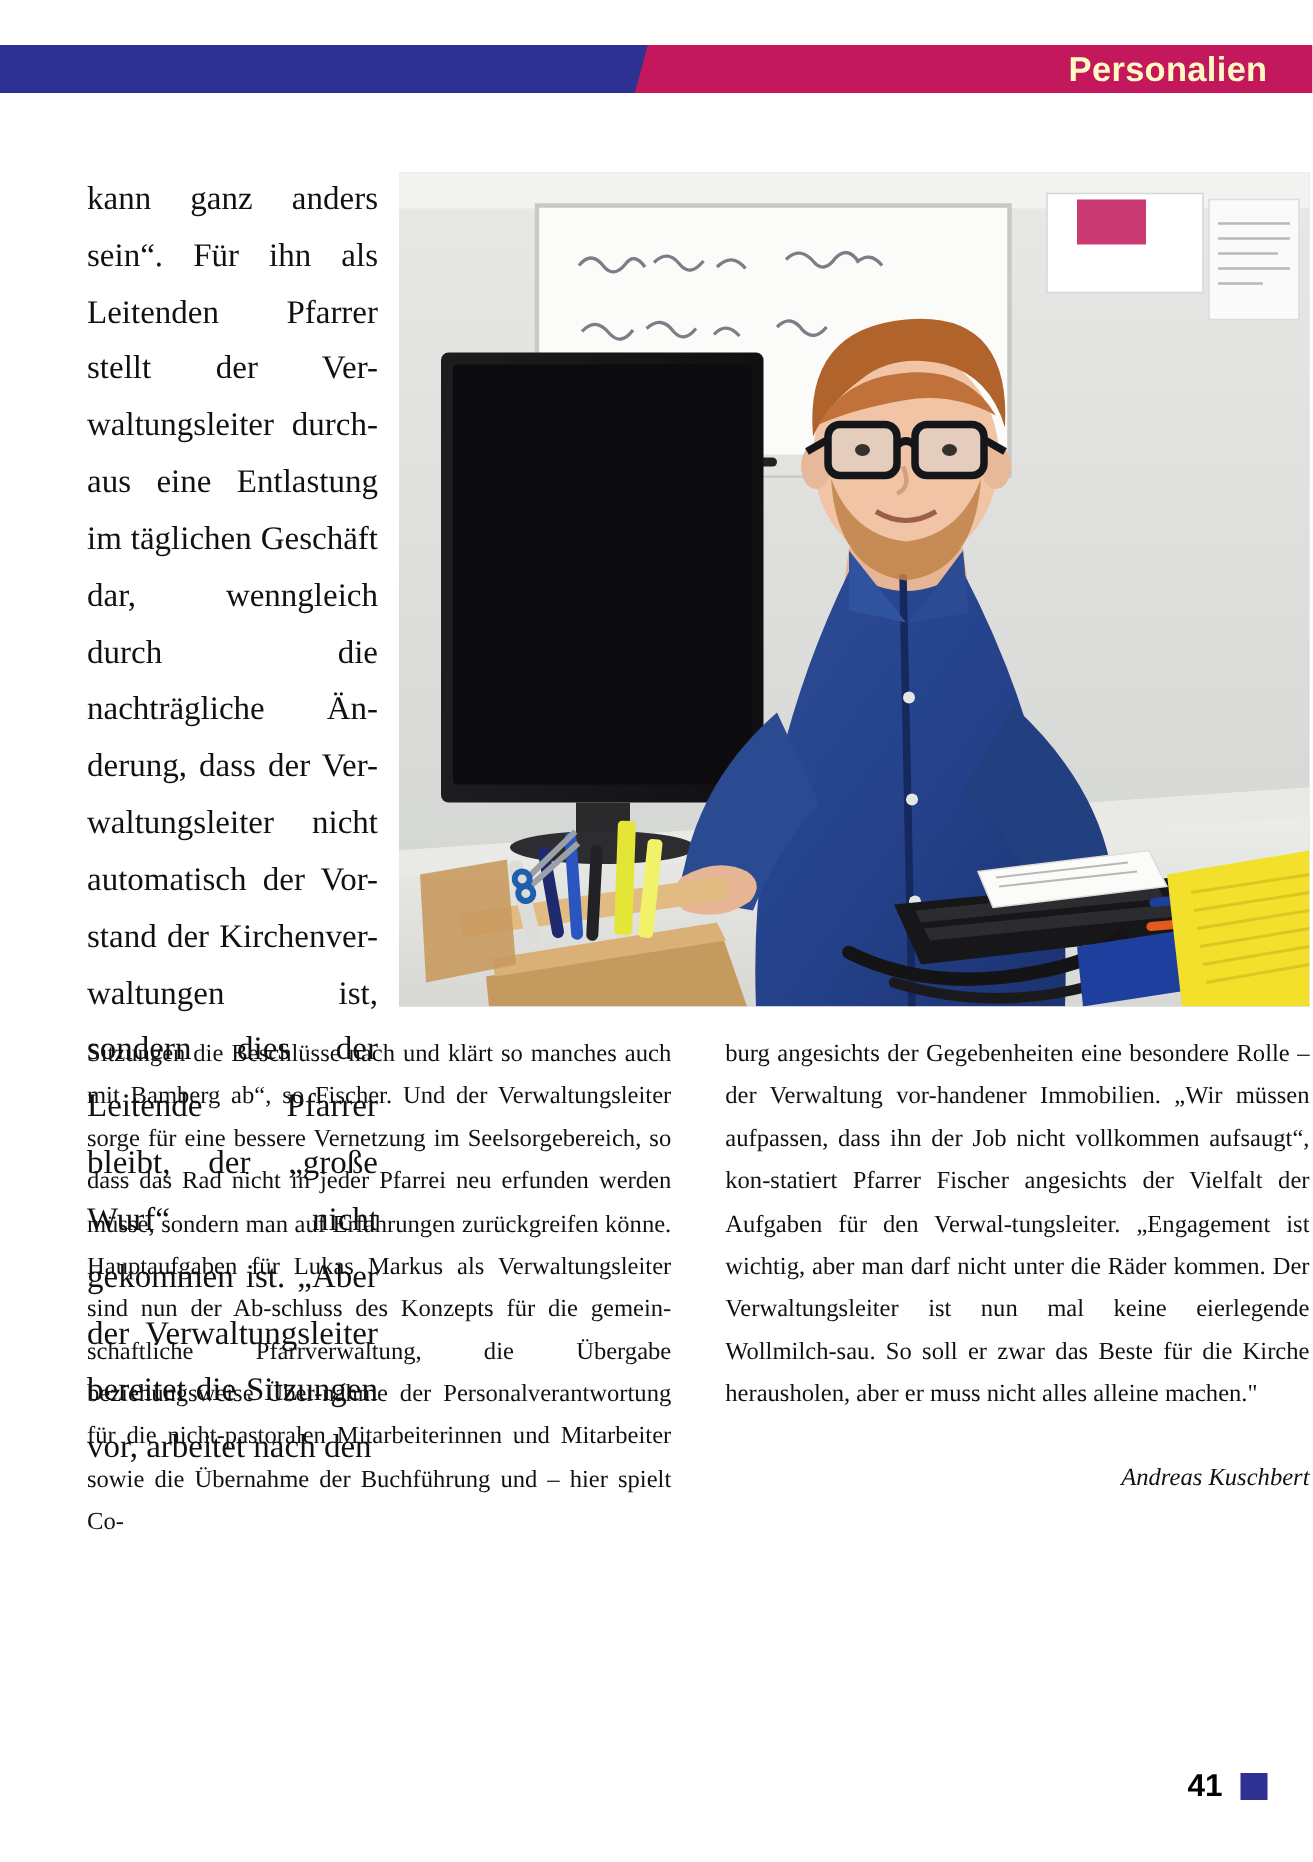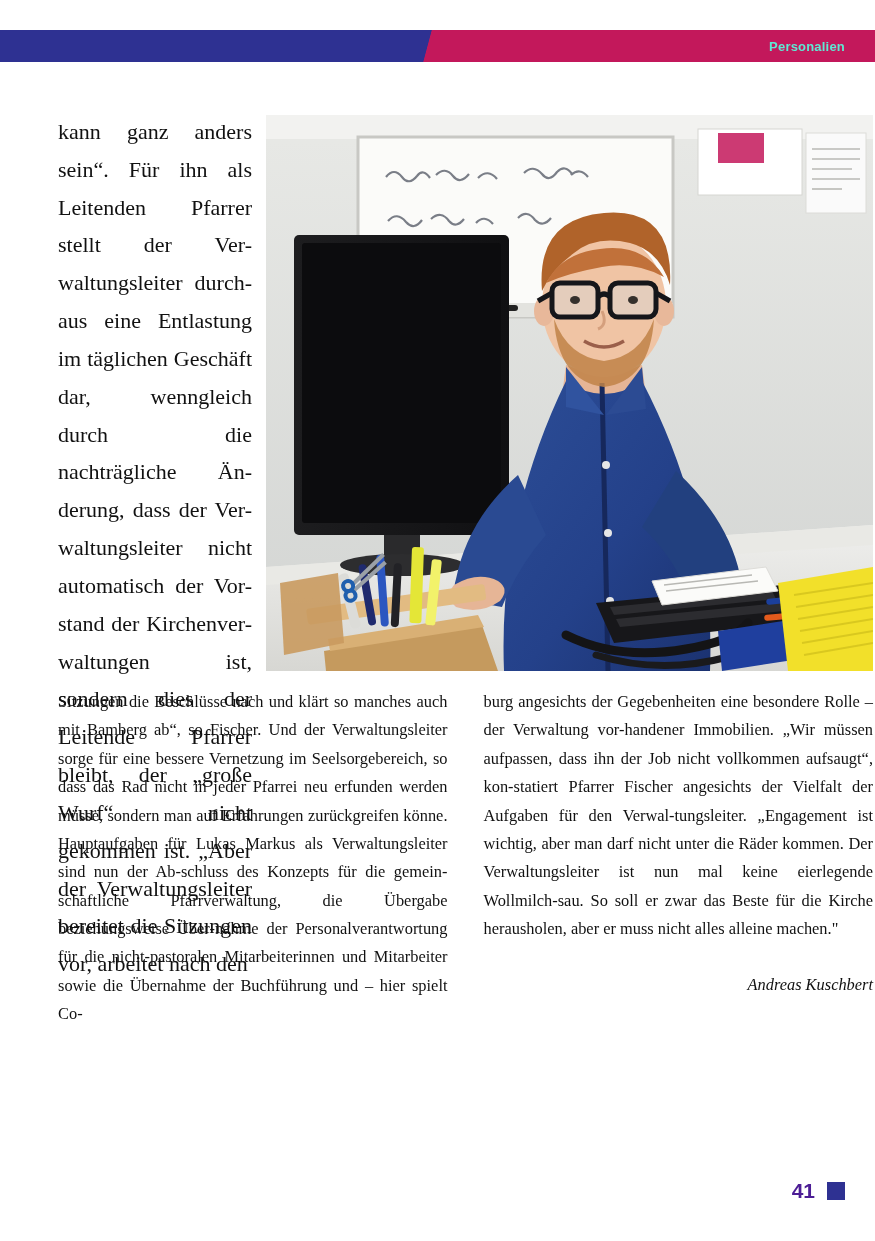--- a/index.html
+++ b/index.html
@@ -39,24 +39,24 @@
     flex: 1;
     height: 32px;
     background: #c3185b;
     display: flex;
     align-items: center;
     justify-content: flex-end;
     padding-right: 30px;
     box-sizing: border-box;
   }
   .header-title {
-    color: #5eead4;
+    color: #fef9c3;
     font-family: "Liberation Sans", sans-serif;
     font-weight: bold;
-    font-size: 13px;
+    font-size: 23px;
     letter-spacing: 0.2px;
   }
 
   
   .page {
     position: absolute;
     top: 0;
     left: 0;
     width: 875px;
     height: 1241px;
@@ -124,21 +124,21 @@
     bottom: 38px;
     right: 30px;
     display: flex;
     align-items: center;
     gap: 12px;
   }
   .page-number {
     font-family: "Liberation Sans", sans-serif;
     font-weight: bold;
     font-size: 21px;
-    color: #4c1d95;
+    color: #000000;
   }
   .footer-square {
     width: 18px;
     height: 18px;
     background: #2e3192;
   }
 </style>
 </head>
 <body>
 

